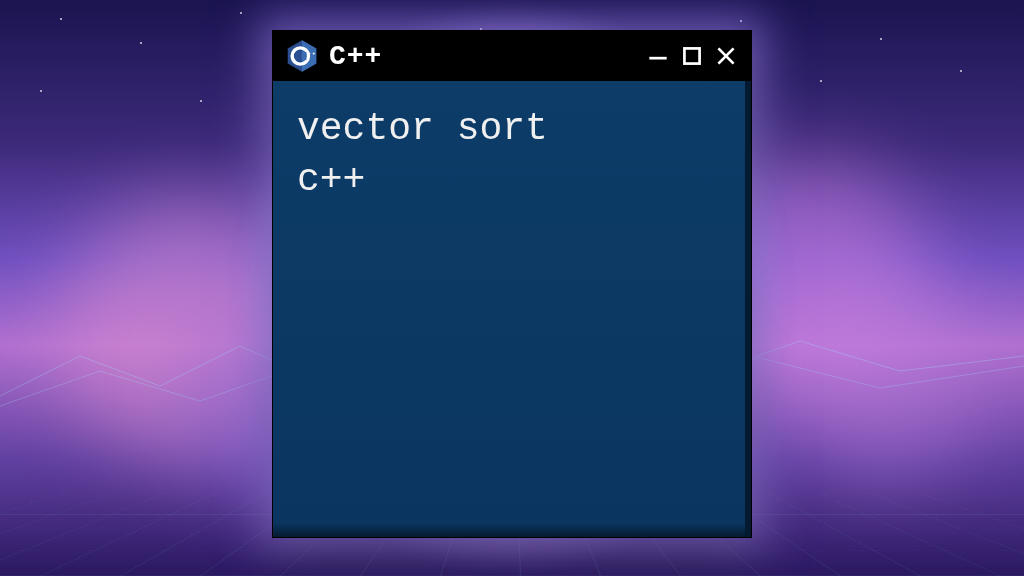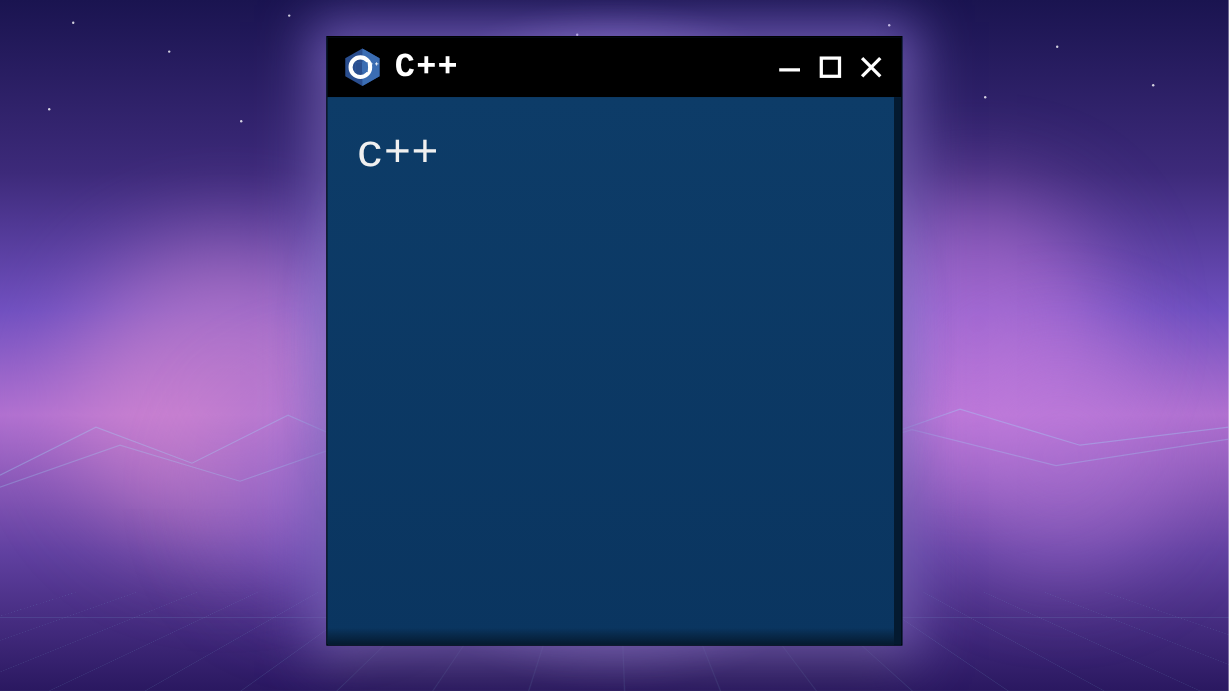--- a/index.html
+++ b/index.html
@@ -192,15 +192,16 @@
       </div>
       <div class="win-btn" title="close">
         <svg viewBox="0 0 24 24">
             <line x1="5" y1="5" x2="19" y2="19"></line>
             <line x1="19" y1="5" x2="5" y2="19"></line>
           </svg>
       </div>
     </div>
   </div>
   <div class="content">
+    <div class="code-line">vector sort</div>
     <div class="code-line">c++</div>
   </div>
 </div>
 
 </body></html>

